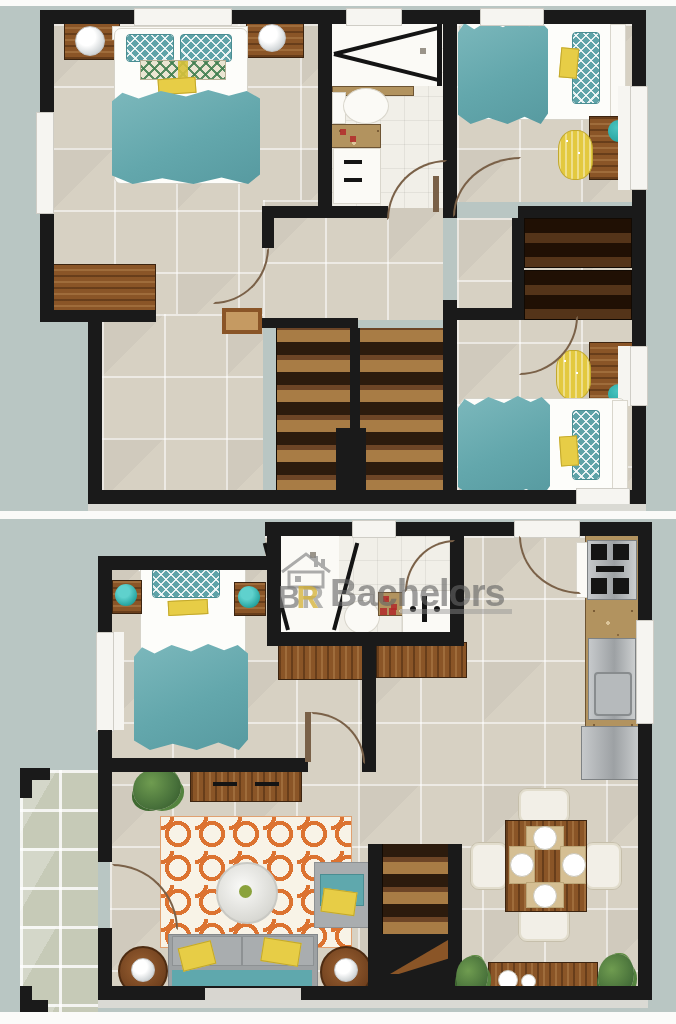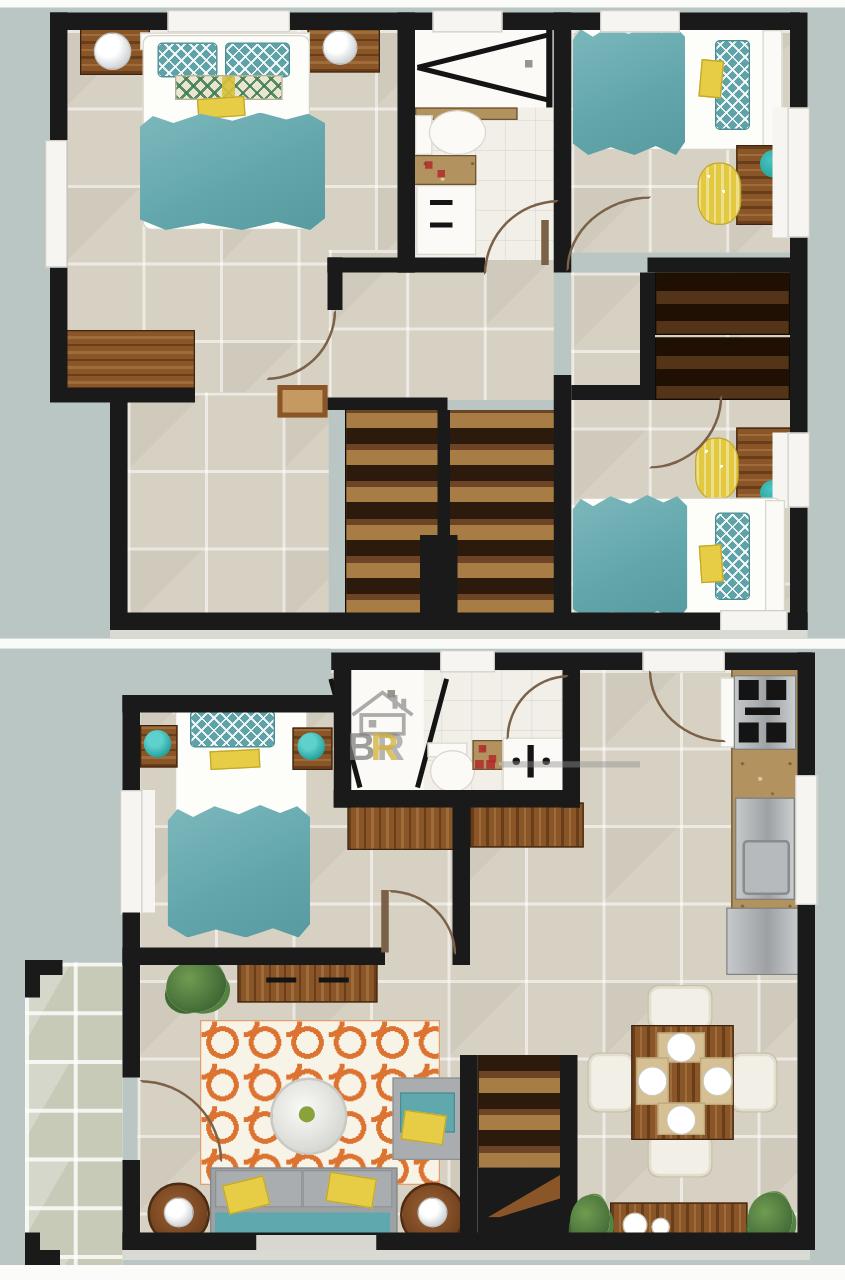--- a/index.html
+++ b/index.html
@@ -326,18 +326,19 @@
     <svg width="56" height="40" viewBox="0 0 56 40" style="position:absolute;left:2px;top:2px;opacity:.7;">
       <polyline points="4,22 28,4 52,22" fill="none" stroke="#8a8a8a" stroke-width="3"></polyline>
       <rect x="11" y="22" width="34" height="15" fill="none" stroke="#8a8a8a" stroke-width="3"></rect>
       <rect x="36" y="6" width="4" height="11" fill="#8a8a8a"></rect>
       <rect x="43" y="9" width="4" height="9" fill="#8a8a8a"></rect>
       <rect x="17" y="26" width="6" height="6" fill="#8a8a8a"></rect>
     </svg>
     <div class="abs wm-br" style="left:2px;top:32px;">
       <span>B</span><span class="wm-r">R</span>
     </div>
+    <div class="abs wm-word" style="left:54px;top:24px;">Bachelors</div>
     <div class="abs redsq" style="left:104px;top:60px;width:7px;height:7px;"></div>
     <div class="abs redsq" style="left:113px;top:60px;width:7px;height:7px;"></div>
     <div class="abs tagbar" style="left:124px;top:61px;width:112px;height:5px;"></div>
   </div>
 
 </div>
 
 </body></html>

